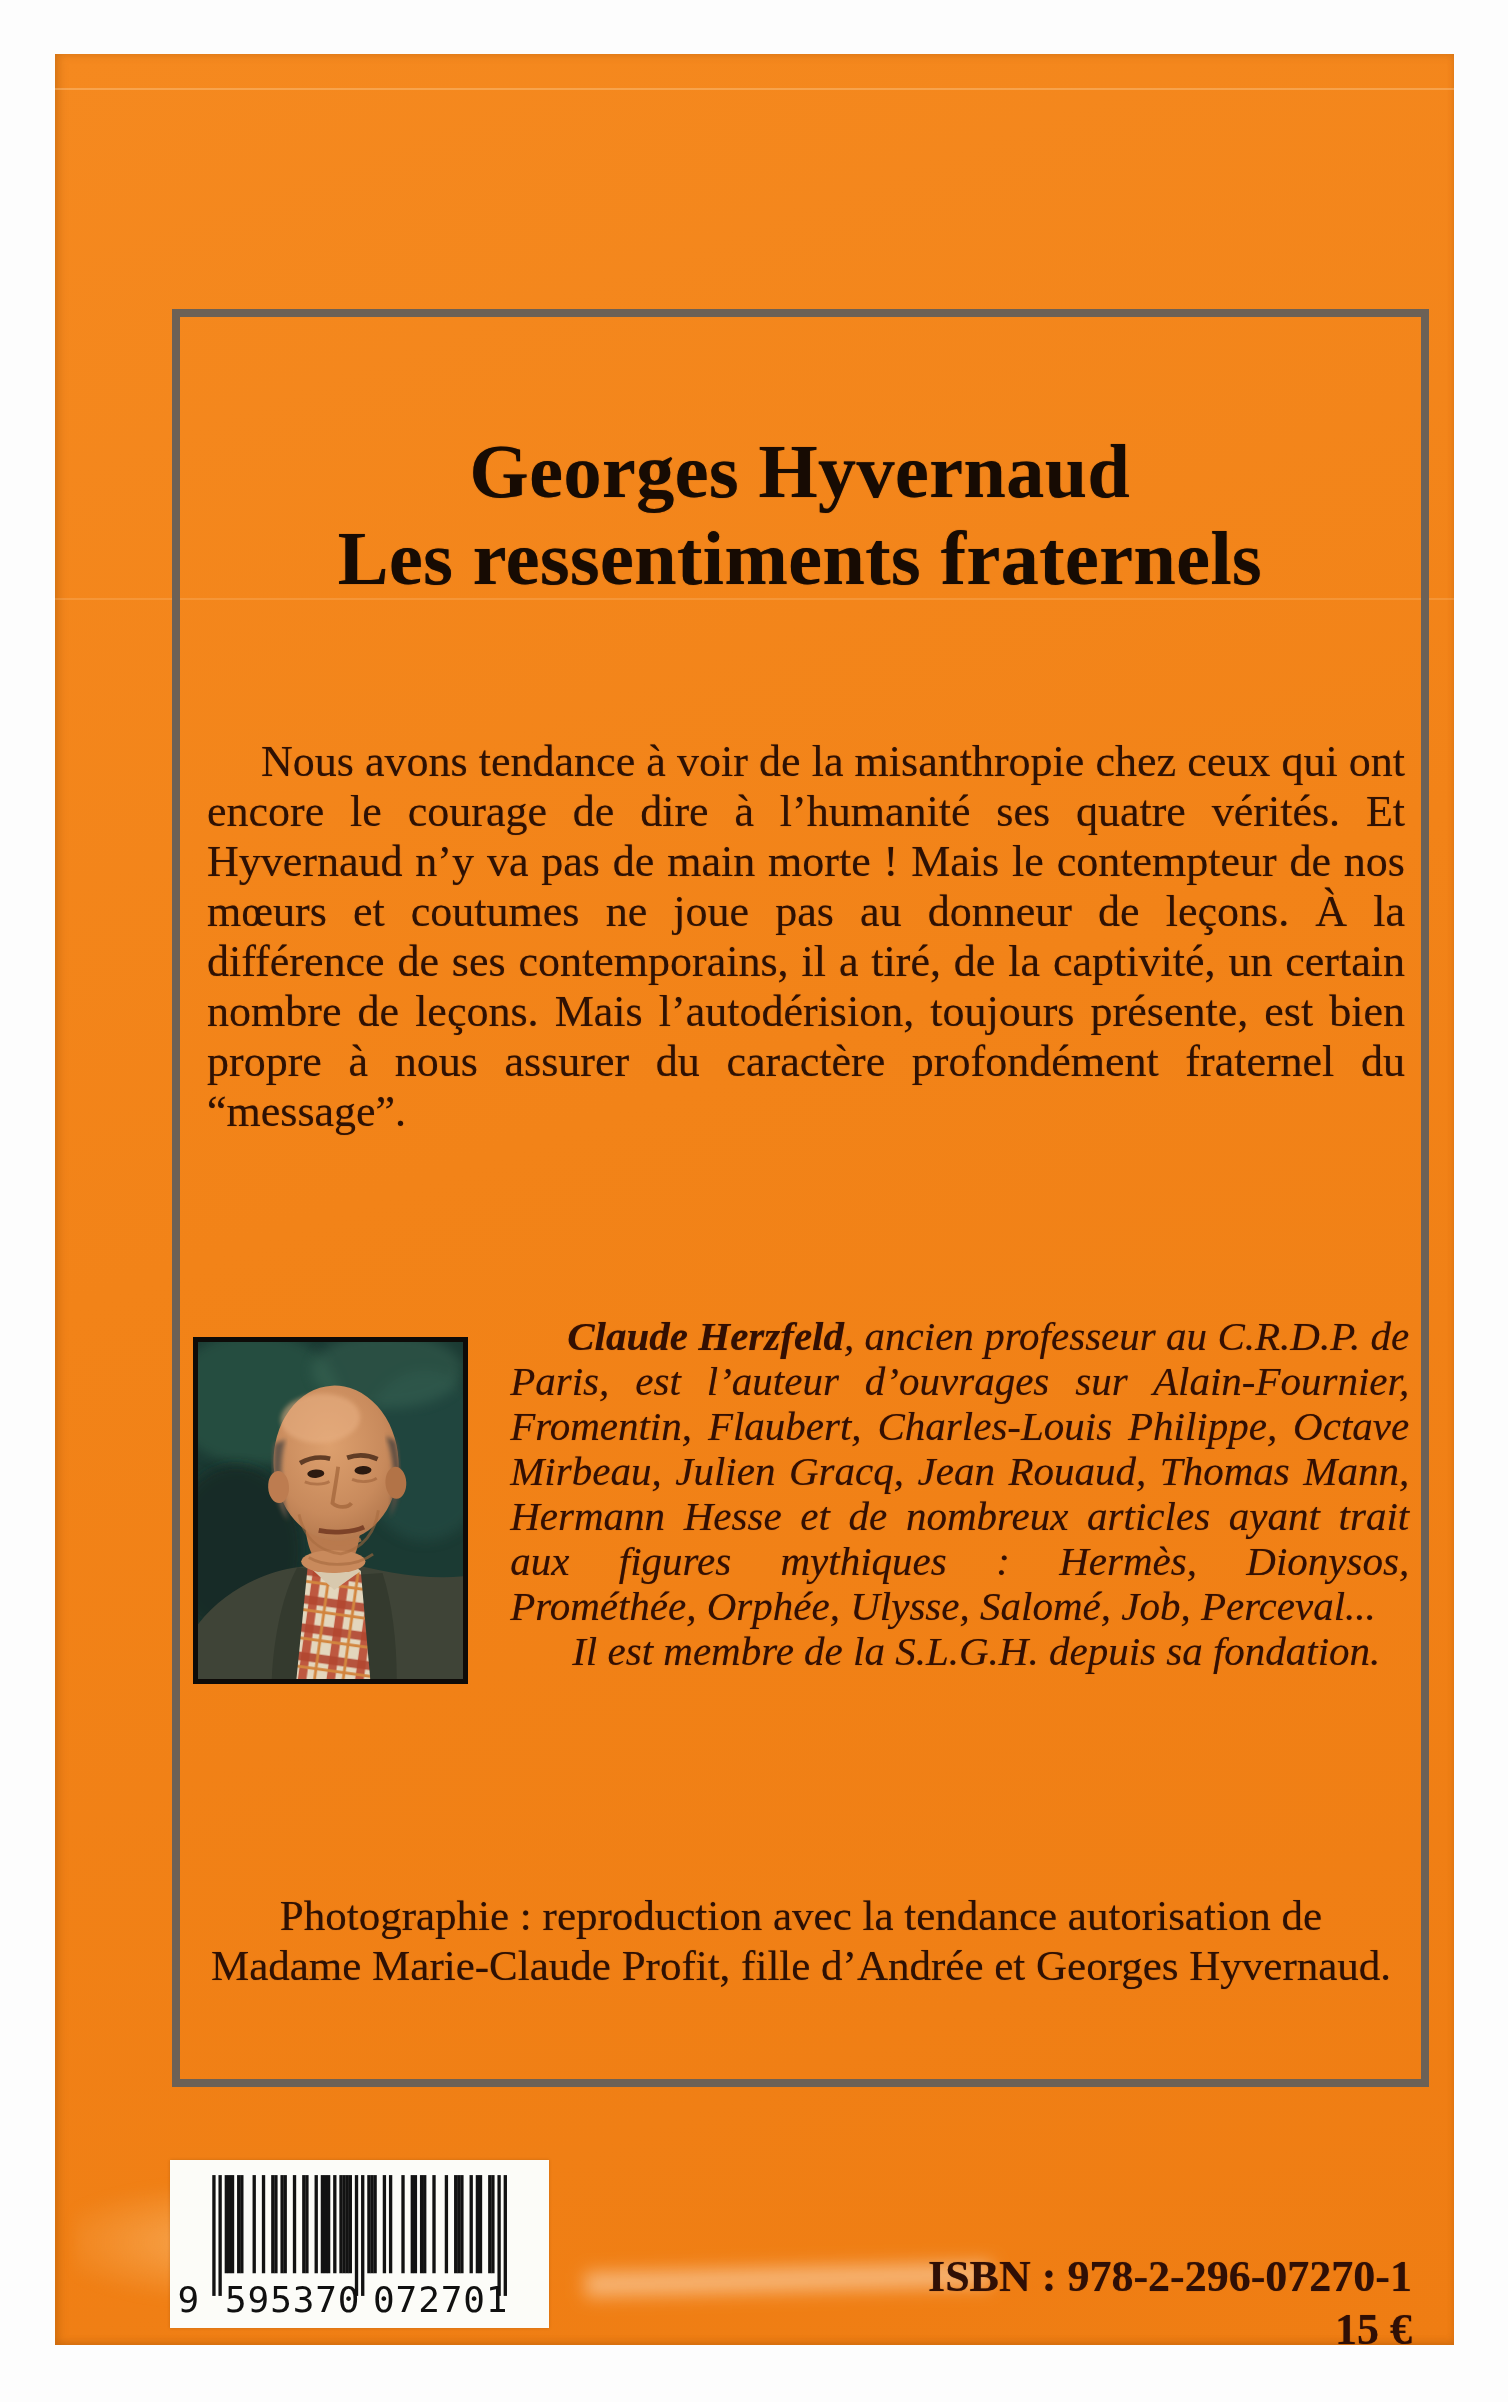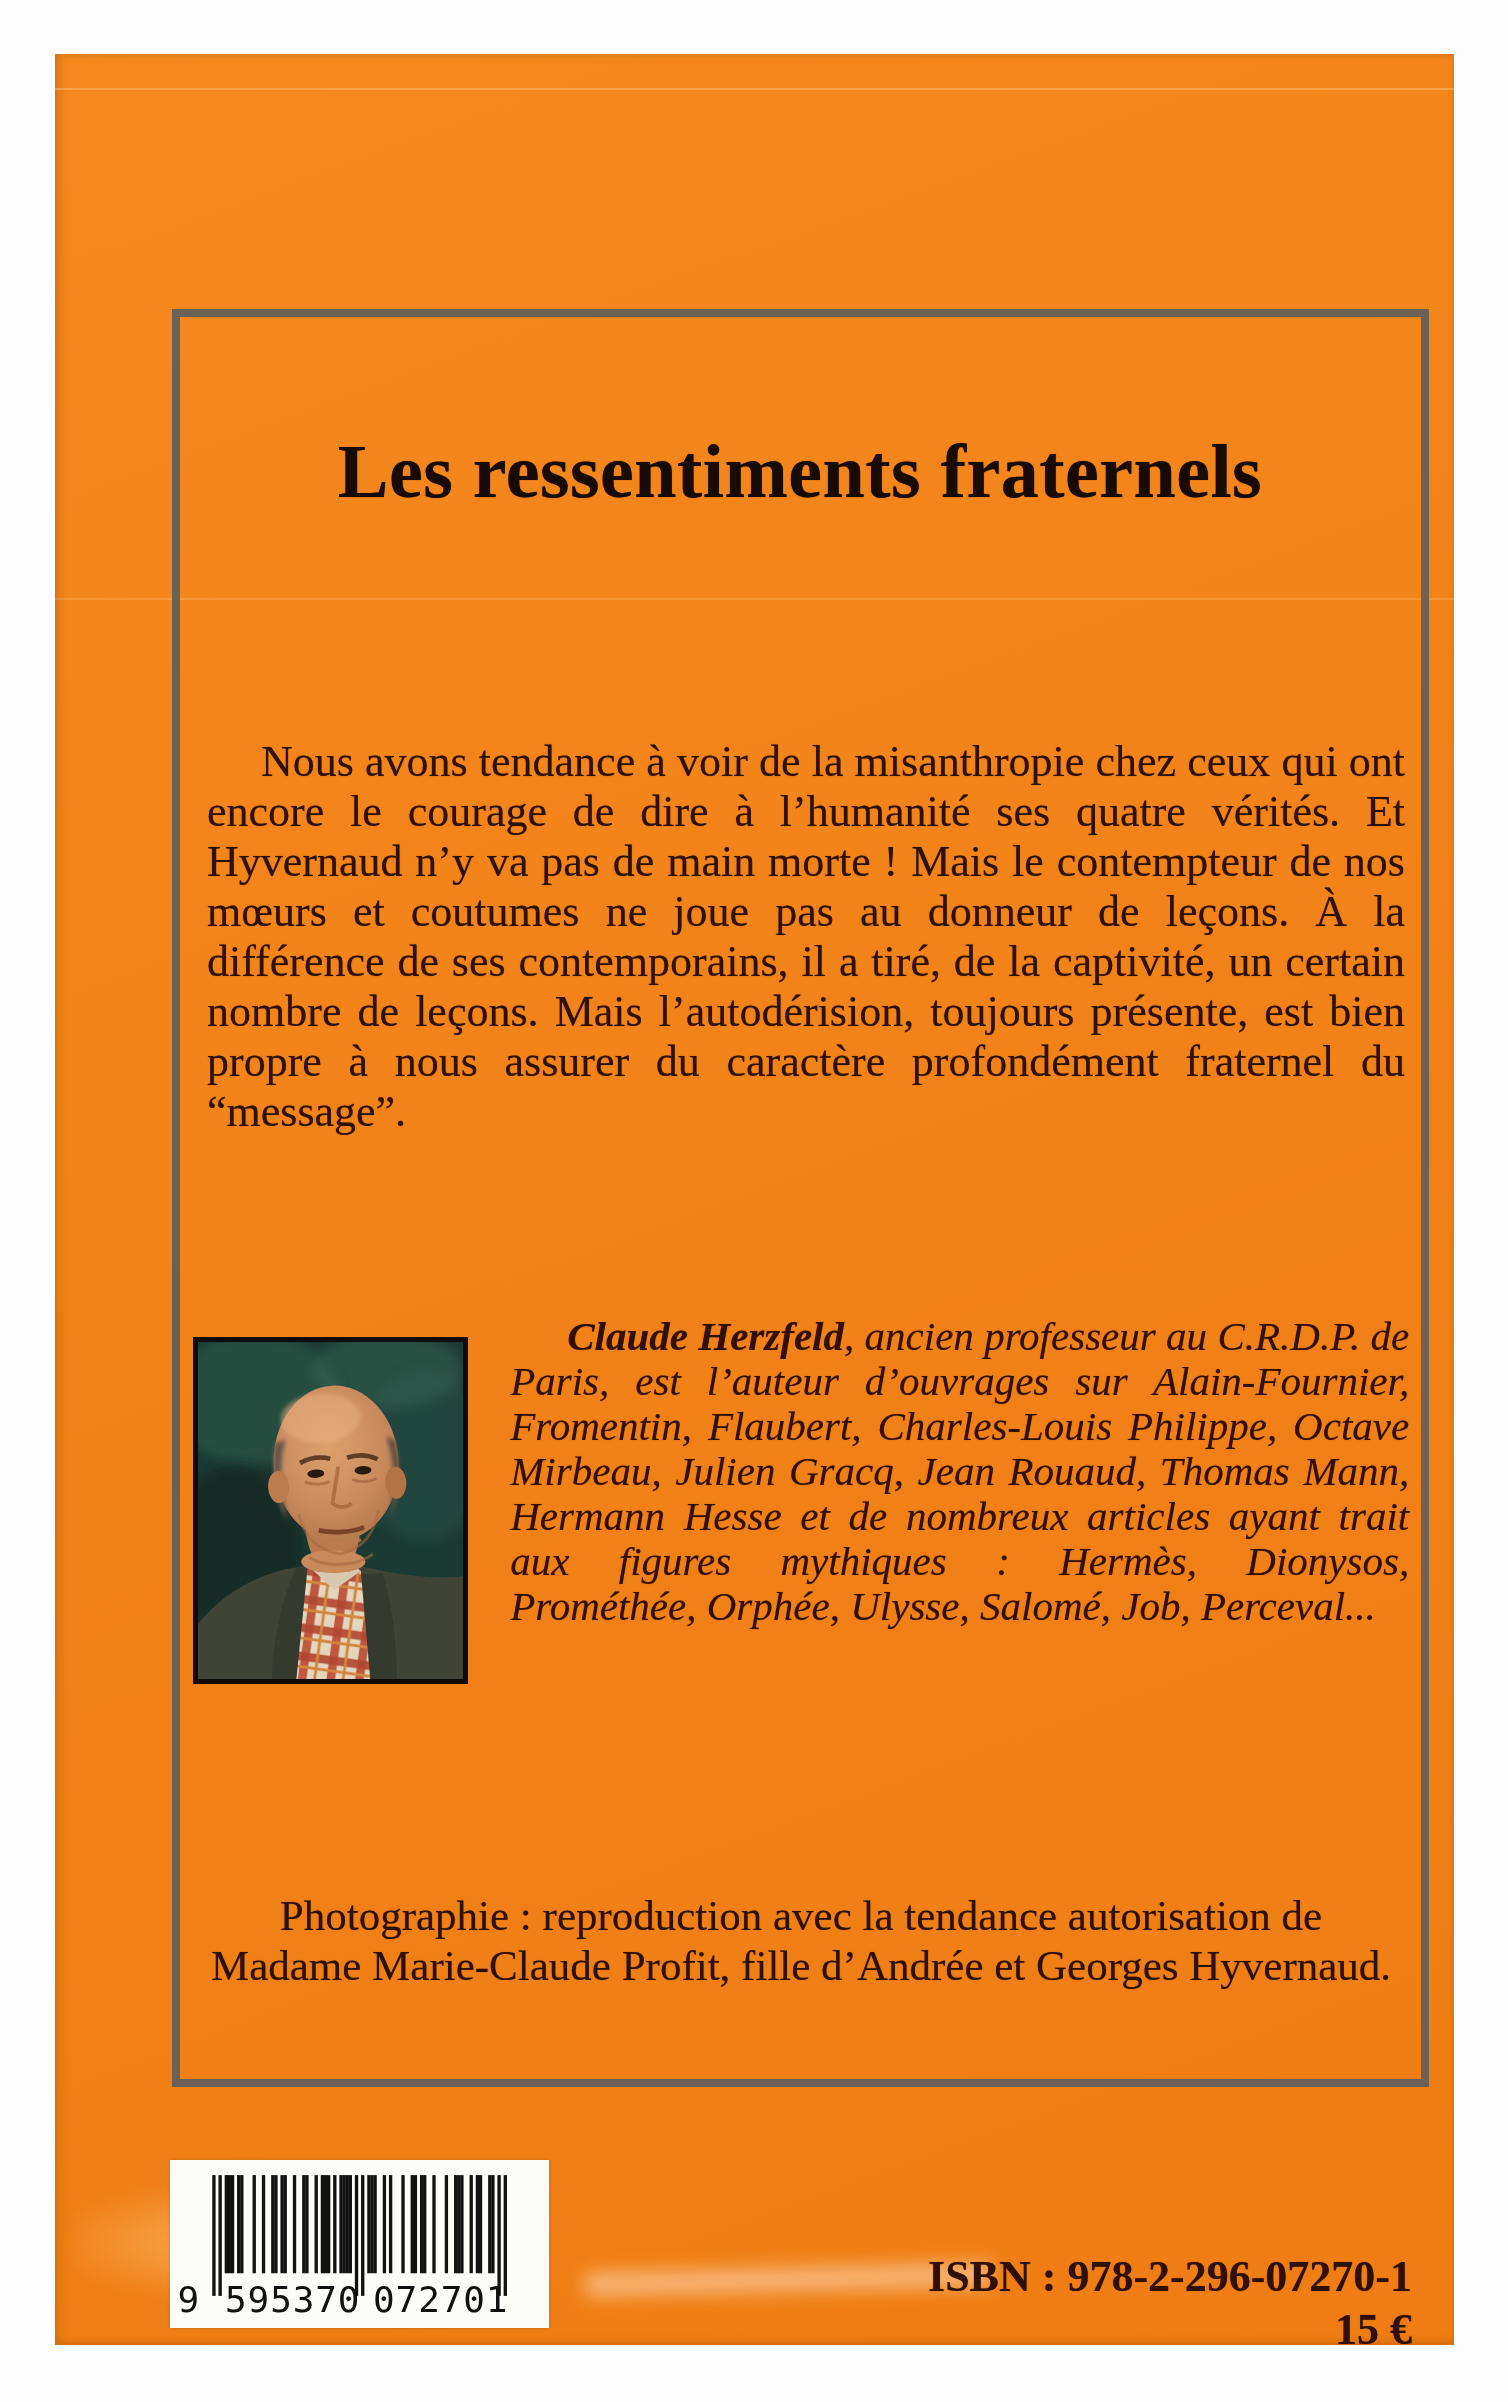--- a/index.html
+++ b/index.html
@@ -124,20 +124,21 @@
   <div class="cover">
 
     <div class="crease crease-1"></div>
     <div class="crease crease-2"></div>
     <div class="smudge-bl"></div>
     <div class="smudge-isbn"></div>
 
     <div class="frame">
 
       <div class="title-block">
+        <div>Georges Hyvernaud</div>
         <div>Les ressentiments fraternels</div>
       </div>
 
       <p class="synopsis">Nous avons tendance à voir de la misanthropie chez ceux qui ont encore le courage de dire à l’humanité ses quatre vérités. Et Hyvernaud n’y va pas de main morte ! Mais le contempteur de nos mœurs et coutumes ne joue pas au donneur de leçons. À la différence de ses contemporains, il a tiré, de la captivité, un certain nombre de leçons. Mais l’autodérision, toujours présente, est bien propre à nous assurer du caractère profondément fraternel du “message”.</p>
 
       <div class="bio">
         <div class="photo-wrap">
           <svg width="265" height="337" viewBox="0 0 280 356" xmlns="http://www.w3.org/2000/svg">
             <defs>
               <radialGradient id="skin" cx="45%" cy="38%" r="75%">
@@ -199,20 +200,21 @@
 
               <path d="M124,198 C138,202 160,202 172,197" stroke="#7c4228" stroke-width="5" fill="none"></path>
               <path d="M128,210 C142,214 158,214 168,210" stroke="#b97a4e" stroke-width="4" fill="none" opacity=".8"></path>
 
               <path d="M104,180 C108,204 122,220 146,224 C170,220 184,202 188,180" stroke="#a5693e" stroke-width="3" fill="none" opacity=".55"></path>
               <path d="M112,226 C130,238 162,238 180,226" stroke="#a5693e" stroke-width="3" fill="none" opacity=".6"></path>
             </g>
           </svg>
         </div>
         <p class="p1"><span class="bio-name">Claude Herzfeld</span><span>, ancien professeur au C.R.D.P. de Paris, est l’auteur d’ouvrages sur Alain-Fournier, Fromentin, Flaubert, Charles-Louis Philippe, Octave Mirbeau, Julien Gracq, Jean Rouaud, Thomas Mann, Hermann Hesse et de nombreux articles ayant trait aux figures mythiques : Hermès, Dionysos, Prométhée, Orphée, Ulysse, Salomé, Job, Perceval...</span></p>
+        <p class="p2">Il est membre de la S.L.G.H. depuis sa fondation.</p>
       </div>
 
       <div class="credit">
         <span>Photographie : reproduction avec la tendance autorisation de</span><br>
         <span>Madame Marie-Claude Profit, fille d’Andrée et Georges Hyvernaud.</span>
       </div>
     </div>
 
     <div class="barcode-box">
       <svg id="barcode-svg" width="379" height="168" viewBox="0 0 400 178" xmlns="http://www.w3.org/2000/svg">

